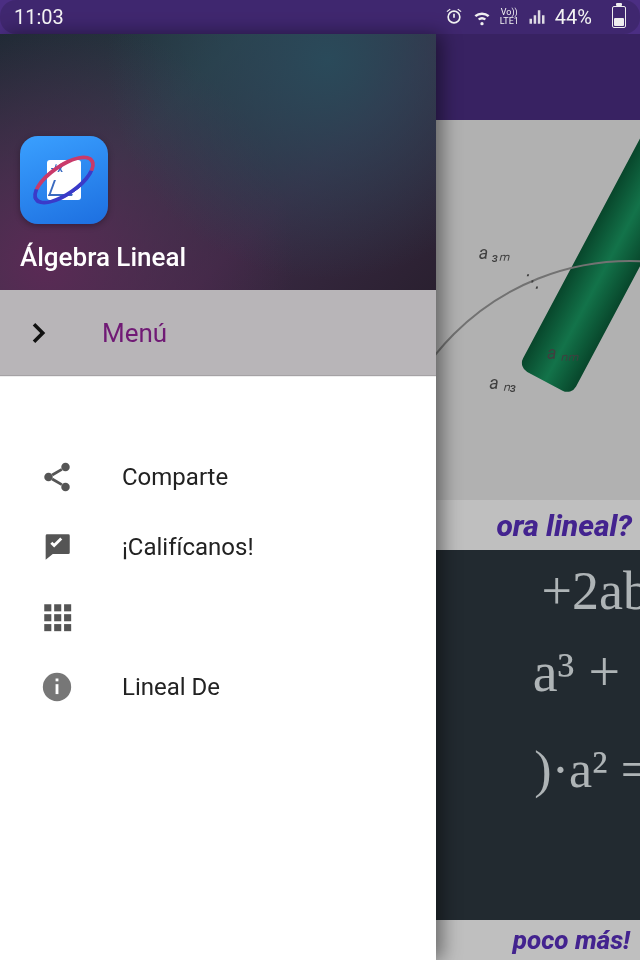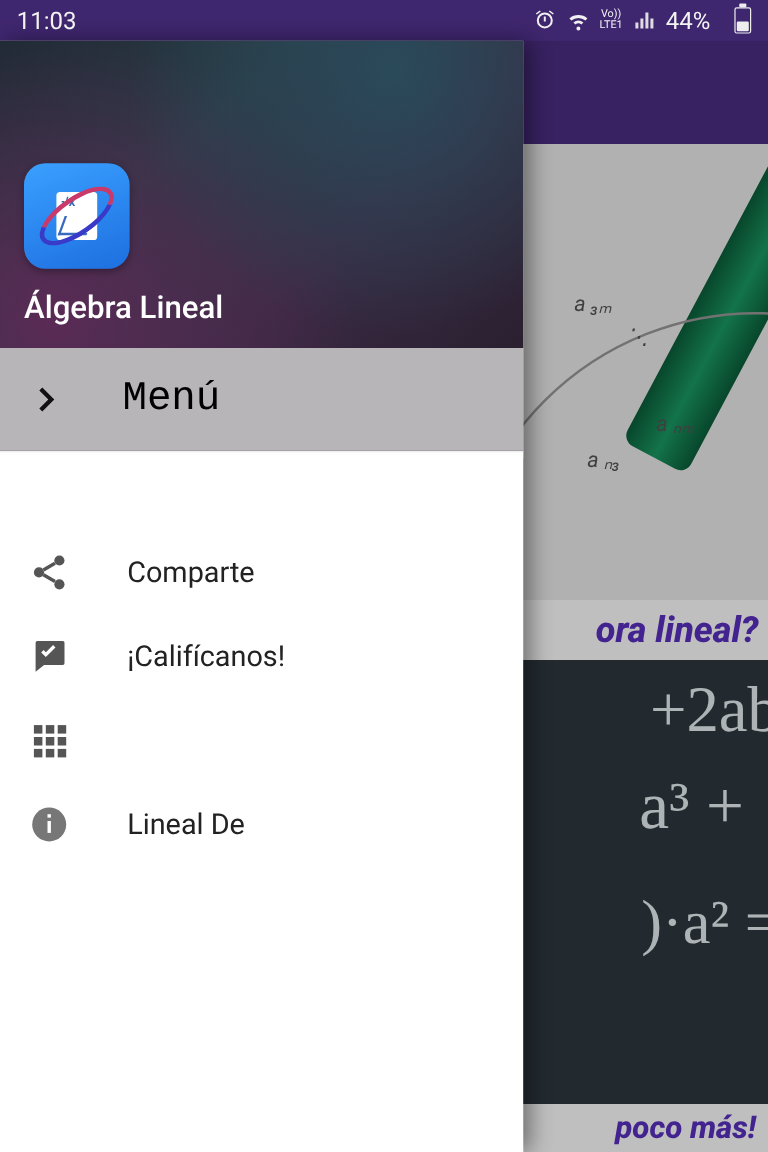--- a/index.html
+++ b/index.html
@@ -84,20 +84,21 @@
     top: 0; left: 0; right: 0;
     height: 34px;
     display: flex;
     align-items: center;
     color: #f3f3f3;
     font-size: 20px;
     font-weight: 400;
     z-index: 50;
     padding: 0 14px;
     background: rgba(0,0,0,0.15);
+    border-radius: 16px;
   }
   .status-bar .clock { flex: 0 0 auto; }
   .status-bar .spacer { flex: 1; }
   .status-icons { display:flex; align-items:center; gap:8px; }
   .status-icons svg { width:20px; height:20px; fill:#f0f0f0; }
   .lte { font-size:9px; line-height:9px; text-align:center; }
   .battery-wrap { display:flex; align-items:center; gap:20px; }
   .battery {
     width: 14px; height: 22px;
     border: 1.5px solid #eee; border-radius: 2px;
@@ -180,34 +181,33 @@
     background: #b8b5b8;
     height: 86px;
     display: flex;
     align-items: center;
     padding-left: 24px;
     gap: 48px;
     border-bottom: 1px solid #a5a2a5;
   }
   .drawer-menu .chev { width:30px; height:30px; }
   .drawer-menu .label {
-    font-size: 34px;
-    color: #000000;
+    font-size: 26px;
+    color: #701a75;
     font-weight: 400;
-    font-family: Liberation Mono, monospace;
   }
 
   .drawer-gap { height: 6px; background:#fff; border-top:1px solid #eee; }
 
   .drawer-list { padding-top: 60px; }
   .drawer-item {
     display: flex;
     align-items: center;
     height: 70px;
-    padding-left: 24px;
+    padding-left: 40px;
     gap: 48px;
     cursor: pointer;
   }
   .drawer-item .icon { width:34px; height:34px; fill:#555; color:#555; }
   .drawer-item .label {
     font-size: 24px;
     color: #222;
   }
 </style>
 </head>

